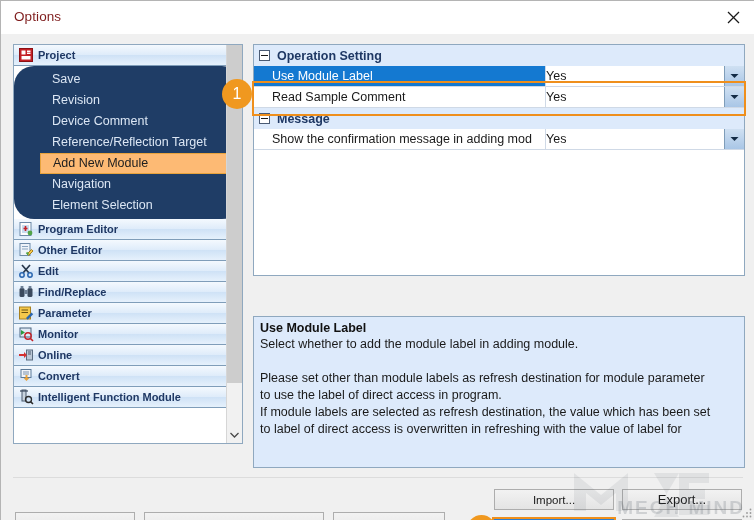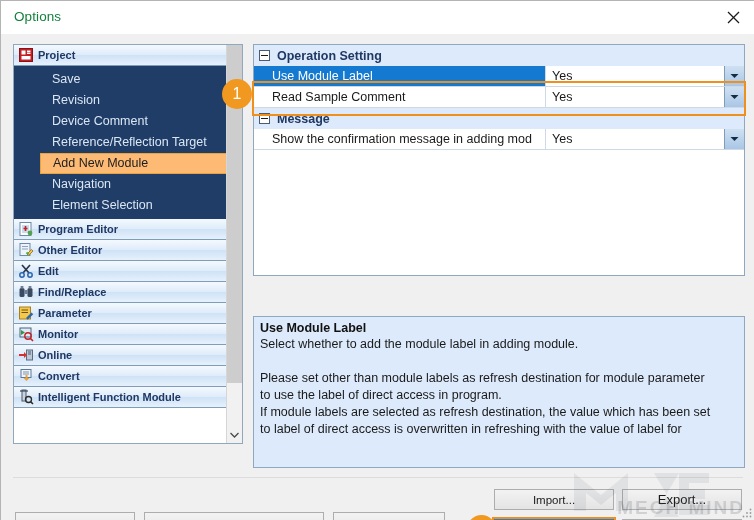--- a/index.html
+++ b/index.html
@@ -29,21 +29,21 @@
     position: absolute;
     left: 0; top: 0;
     width: 754px; height: 33px;
     background: #ffffff;
     border-bottom: 1px solid #e2e2e2;
   }
   #title-text {
     position: absolute;
     left: 13px; top: 8px;
     font-size: 13.5px;
-    color: #15803d;
+    color: #7f1d1d;
     letter-spacing: 0.1px;
   }
   #close-btn {
     position: absolute;
     right: 0; top: 0;
     width: 44px; height: 32px;
     display: flex; align-items: center; justify-content: center;
     cursor: default;
   }
   #close-btn svg { display: block; }
@@ -87,20 +87,21 @@
     width: 16px; height: 16px;
     margin-left: 4px;
     flex: 0 0 16px;
     position: relative;
   }
 
   #project-children {
     background: #1f3d66;
     padding-top: 3px;
     padding-bottom: 3px;
+    border-radius: 20px;
   }
   .child-item {
     height: 21px;
     line-height: 21px;
     padding-left: 38px;
     font-size: 12.5px;
     color: #dbe6f4;
     white-space: nowrap;
     box-sizing: border-box;
   }
@@ -198,21 +199,20 @@
   .item-row.selected .item-name {
     background: #1479d1;
     color: #ffffff;
   }
   .item-value {
     flex: 1 1 auto;
     background: #ffffff;
     font-size: 12.5px;
     color: #1a1a1a;
     line-height: 20px;
-    padding-left: 6px;
     box-sizing: border-box;
     white-space: nowrap;
     overflow: hidden;
   }
   .item-drop {
     width: 20px;
     flex: 0 0 20px;
     background: linear-gradient(to bottom, #cfe0f2, #a9c6e6);
     border-left: 1px solid #7f9db9;
     display: flex; align-items: center; justify-content: center;

